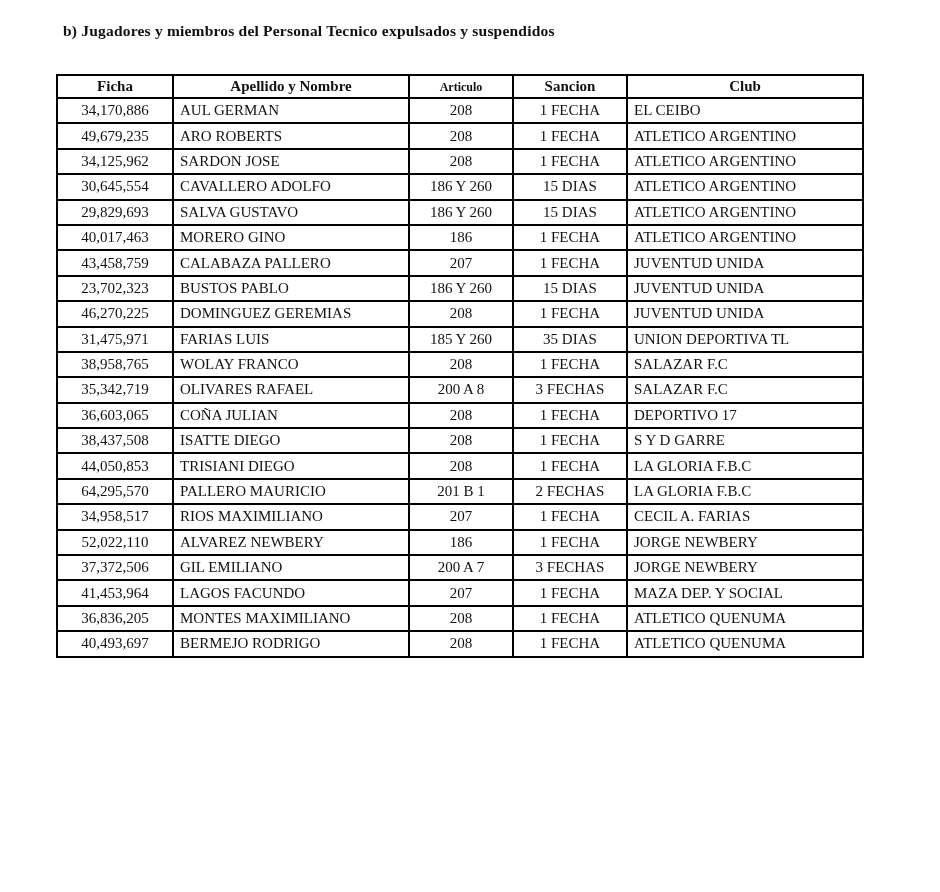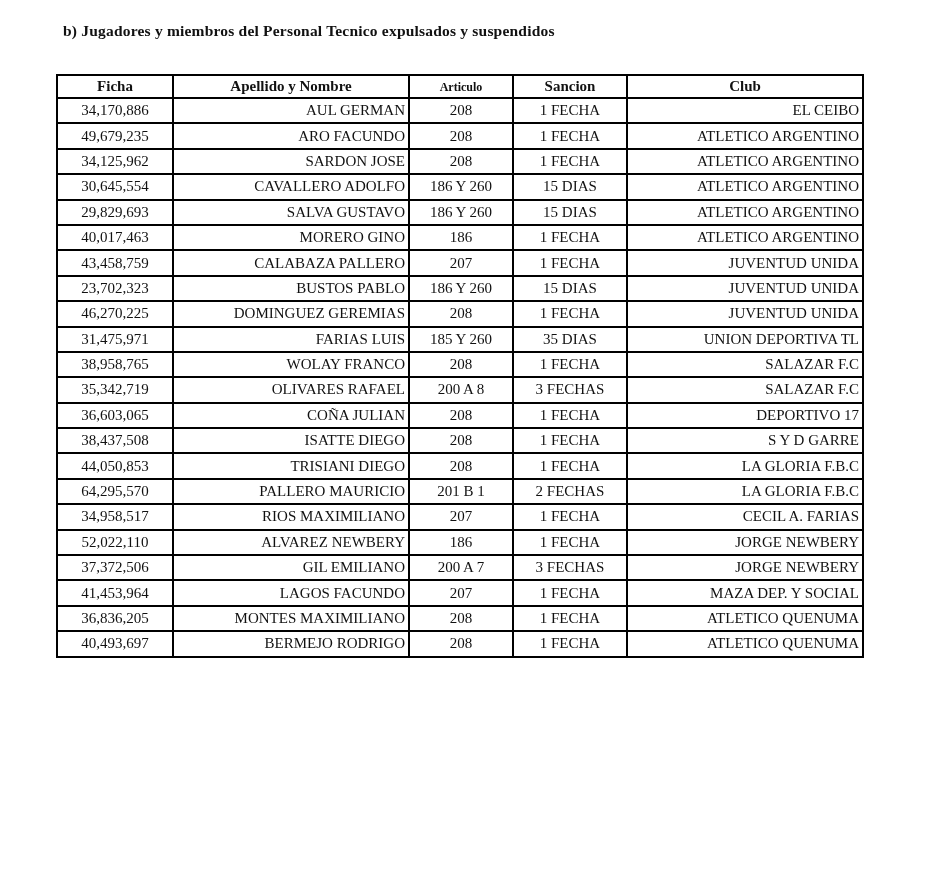--- a/index.html
+++ b/index.html
@@ -46,21 +46,21 @@
   .suspension-table th {
     height: 21px;
     font-weight: 700;
     text-align: center;
   }
   .suspension-table th.col-2 { font-size: 12px; } 
   .suspension-table td {
     height: 23.4px;
   }
   .suspension-table td.align-center { text-align: center; }
-  .suspension-table td.align-left   { text-align: right; padding-left: 6px; }
+  .suspension-table td.align-left   { text-align: left; padding-left: 6px; }
 </style>
 </head>
 <body>
 
 <div class="page">
 
   <div class="section-title">b) Jugadores y miembros del Personal Tecnico expulsados y suspendidos</div>
 
   <table class="suspension-table">
     <colgroup>
@@ -82,21 +82,21 @@
     <tbody>
         <tr>
           <td class="align-center">34,170,886</td>
           <td class="align-left">AUL GERMAN</td>
           <td class="align-center">208</td>
           <td class="align-center">1 FECHA</td>
           <td class="align-left">EL CEIBO</td>
         </tr>
         <tr>
           <td class="align-center">49,679,235</td>
-          <td class="align-left">ARO FACUNDO</td>
+          <td class="align-left">ARO ROBERTS</td>
           <td class="align-center">208</td>
           <td class="align-center">1 FECHA</td>
           <td class="align-left">ATLETICO ARGENTINO</td>
         </tr>
         <tr>
           <td class="align-center">34,125,962</td>
           <td class="align-left">SARDON JOSE</td>
           <td class="align-center">208</td>
           <td class="align-center">1 FECHA</td>
           <td class="align-left">ATLETICO ARGENTINO</td>

